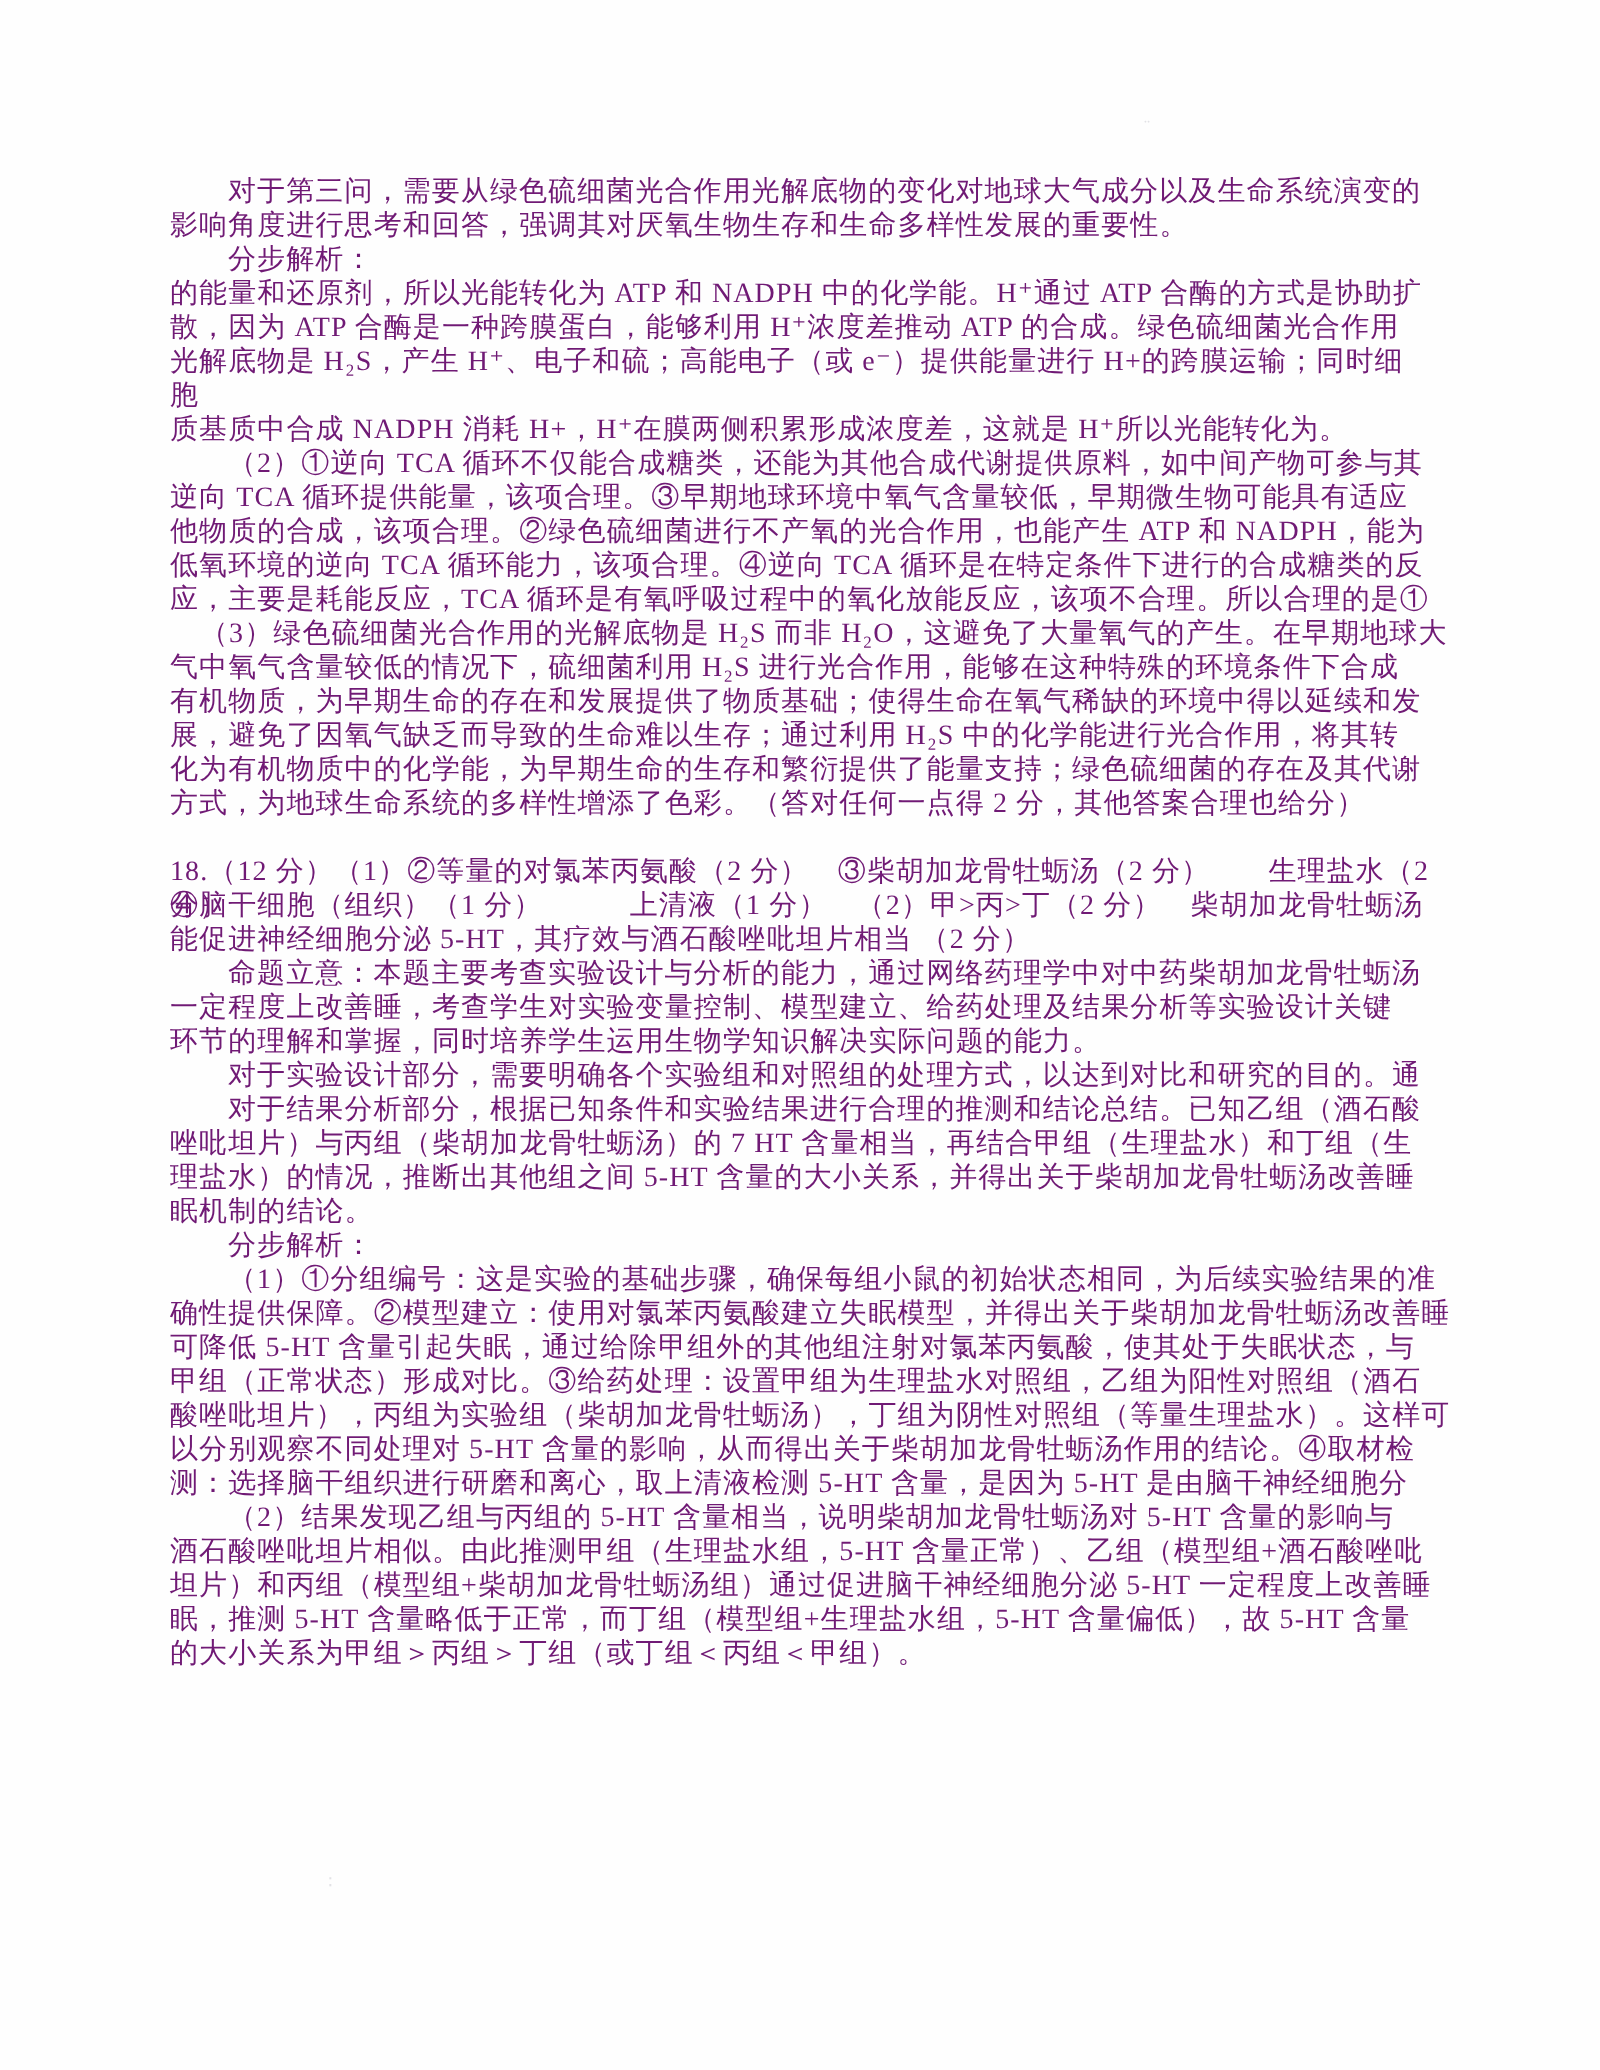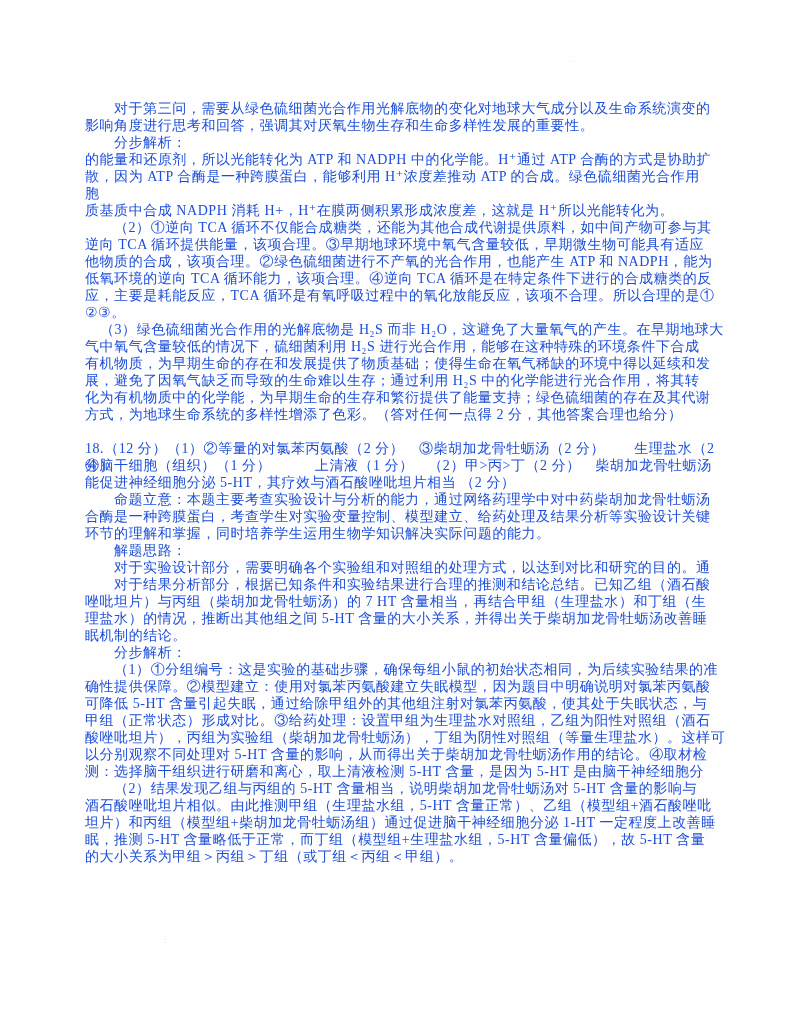--- a/index.html
+++ b/index.html
@@ -11,23 +11,23 @@
     position: relative;
     width: 800px;
     height: 1035px;
     background: #fefefe;
     overflow: hidden;
     font-family: "Liberation Serif", "DejaVu Serif", serif;
   }
   .text-block {
     position: absolute;
     left: 85px;
-    top: 100px;
+    top: 88px;
     width: 648px;
-    color: #1d4ed8;
+    color: #701a75;
     font-size: 14px;
     letter-spacing: 0.55px;
     line-height: 17px;
   }
   .line {
     white-space: pre-wrap;
     height: 17px;
     overflow: visible;
   }
   .ind-0 { padding-left: 0; }
@@ -49,58 +49,57 @@
 
 <div class="page">
   <span class="artifact artifact-top">¨</span>
   <div class="text-block">
       <div>
         <div class="line ind-2">对于第三问，需要从绿色硫细菌光合作用光解底物的变化对地球大气成分以及生命系统演变的</div>
         <div class="line ind-0">影响角度进行思考和回答，强调其对厌氧生物生存和生命多样性发展的重要性。</div>
         <div class="line ind-2">分步解析：</div>
         <div class="line ind-0">的能量和还原剂，所以光能转化为 ATP 和 NADPH 中的化学能。H⁺通过 ATP 合酶的方式是协助扩</div>
         <div class="line ind-0">散，因为 ATP 合酶是一种跨膜蛋白，能够利用 H⁺浓度差推动 ATP 的合成。绿色硫细菌光合作用</div>
+        <div class="line ind-0">光解底物是 H₂S，产生 H⁺、电子和硫；高能电子（或 e⁻）提供能量进行 H+的跨膜运输；同时细</div>
         <div class="line ind-0">胞</div>
         <div class="line ind-0">质基质中合成 NADPH 消耗 H+，H⁺在膜两侧积累形成浓度差，这就是 H⁺所以光能转化为。</div>
         <div class="line ind-2">（2）①逆向 TCA 循环不仅能合成糖类，还能为其他合成代谢提供原料，如中间产物可参与其</div>
         <div class="line ind-0">逆向 TCA 循环提供能量，该项合理。③早期地球环境中氧气含量较低，早期微生物可能具有适应</div>
         <div class="line ind-0">他物质的合成，该项合理。②绿色硫细菌进行不产氧的光合作用，也能产生 ATP 和 NADPH，能为</div>
         <div class="line ind-0">低氧环境的逆向 TCA 循环能力，该项合理。④逆向 TCA 循环是在特定条件下进行的合成糖类的反</div>
         <div class="line ind-0">应，主要是耗能反应，TCA 循环是有氧呼吸过程中的氧化放能反应，该项不合理。所以合理的是①</div>
-        <div class="line ind-0">②③。</div>
         <div class="line ind-1">（3）绿色硫细菌光合作用的光解底物是 H₂S 而非 H₂O，这避免了大量氧气的产生。在早期地球大</div>
         <div class="line ind-0">气中氧气含量较低的情况下，硫细菌利用 H₂S 进行光合作用，能够在这种特殊的环境条件下合成</div>
         <div class="line ind-0">有机物质，为早期生命的存在和发展提供了物质基础；使得生命在氧气稀缺的环境中得以延续和发</div>
         <div class="line ind-0">展，避免了因氧气缺乏而导致的生命难以生存；通过利用 H₂S 中的化学能进行光合作用，将其转</div>
         <div class="line ind-0">化为有机物质中的化学能，为早期生命的生存和繁衍提供了能量支持；绿色硫细菌的存在及其代谢</div>
         <div class="line ind-0">方式，为地球生命系统的多样性增添了色彩。（答对任何一点得 2 分，其他答案合理也给分）</div>
       </div>
       <div class="section-gap"></div>
       <div>
         <div class="line ind-0">18.（12 分）（1）②等量的对氯苯丙氨酸（2 分）　③柴胡加龙骨牡蛎汤（2 分）　　生理盐水（2 分）</div>
         <div class="line ind-0">④脑干细胞（组织）（1 分）　　　上清液（1 分）　（2）甲&gt;丙&gt;丁（2 分）　柴胡加龙骨牡蛎汤</div>
         <div class="line ind-0">能促进神经细胞分泌 5-HT，其疗效与酒石酸唑吡坦片相当 （2 分）</div>
         <div class="line ind-2">命题立意：本题主要考查实验设计与分析的能力，通过网络药理学中对中药柴胡加龙骨牡蛎汤</div>
-        <div class="line ind-0">合酶是一种跨膜蛋白，考查学生对实验变量控制、模型建立、给药处理及结果分析等实验设计关键</div>
+        <div class="line ind-0">一定程度上改善睡，考查学生对实验变量控制、模型建立、给药处理及结果分析等实验设计关键</div>
         <div class="line ind-0">环节的理解和掌握，同时培养学生运用生物学知识解决实际问题的能力。</div>
-        <div class="line ind-2">解题思路：</div>
         <div class="line ind-2">对于实验设计部分，需要明确各个实验组和对照组的处理方式，以达到对比和研究的目的。通</div>
         <div class="line ind-2">对于结果分析部分，根据已知条件和实验结果进行合理的推测和结论总结。已知乙组（酒石酸</div>
         <div class="line ind-0">唑吡坦片）与丙组（柴胡加龙骨牡蛎汤）的 7 HT 含量相当，再结合甲组（生理盐水）和丁组（生</div>
         <div class="line ind-0">理盐水）的情况，推断出其他组之间 5-HT 含量的大小关系，并得出关于柴胡加龙骨牡蛎汤改善睡</div>
         <div class="line ind-0">眠机制的结论。</div>
         <div class="line ind-2">分步解析：</div>
         <div class="line ind-2">（1）①分组编号：这是实验的基础步骤，确保每组小鼠的初始状态相同，为后续实验结果的准</div>
-        <div class="line ind-0">确性提供保障。②模型建立：使用对氯苯丙氨酸建立失眠模型，因为题目中明确说明对氯苯丙氨酸</div>
+        <div class="line ind-0">确性提供保障。②模型建立：使用对氯苯丙氨酸建立失眠模型，并得出关于柴胡加龙骨牡蛎汤改善睡</div>
         <div class="line ind-0">可降低 5-HT 含量引起失眠，通过给除甲组外的其他组注射对氯苯丙氨酸，使其处于失眠状态，与</div>
         <div class="line ind-0">甲组（正常状态）形成对比。③给药处理：设置甲组为生理盐水对照组，乙组为阳性对照组（酒石</div>
         <div class="line ind-0">酸唑吡坦片），丙组为实验组（柴胡加龙骨牡蛎汤），丁组为阴性对照组（等量生理盐水）。这样可</div>
         <div class="line ind-0">以分别观察不同处理对 5-HT 含量的影响，从而得出关于柴胡加龙骨牡蛎汤作用的结论。④取材检</div>
         <div class="line ind-0">测：选择脑干组织进行研磨和离心，取上清液检测 5-HT 含量，是因为 5-HT 是由脑干神经细胞分</div>
         <div class="line ind-2">（2）结果发现乙组与丙组的 5-HT 含量相当，说明柴胡加龙骨牡蛎汤对 5-HT 含量的影响与</div>
         <div class="line ind-0">酒石酸唑吡坦片相似。由此推测甲组（生理盐水组，5-HT 含量正常）、乙组（模型组+酒石酸唑吡</div>
-        <div class="line ind-0">坦片）和丙组（模型组+柴胡加龙骨牡蛎汤组）通过促进脑干神经细胞分泌 1-HT 一定程度上改善睡</div>
+        <div class="line ind-0">坦片）和丙组（模型组+柴胡加龙骨牡蛎汤组）通过促进脑干神经细胞分泌 5-HT 一定程度上改善睡</div>
         <div class="line ind-0">眠，推测 5-HT 含量略低于正常，而丁组（模型组+生理盐水组，5-HT 含量偏低），故 5-HT 含量</div>
         <div class="line ind-0">的大小关系为甲组＞丙组＞丁组（或丁组＜丙组＜甲组）。</div>
       </div>
     </div>
   <span class="artifact artifact-bottom">∶</span>
 </div>
 
 </body></html>

